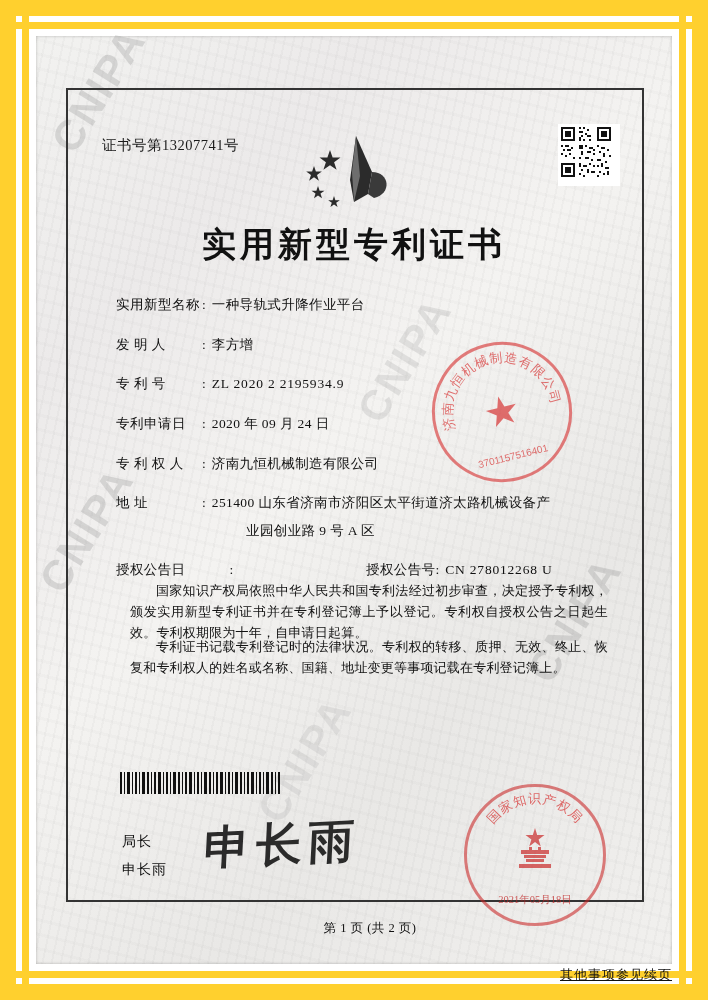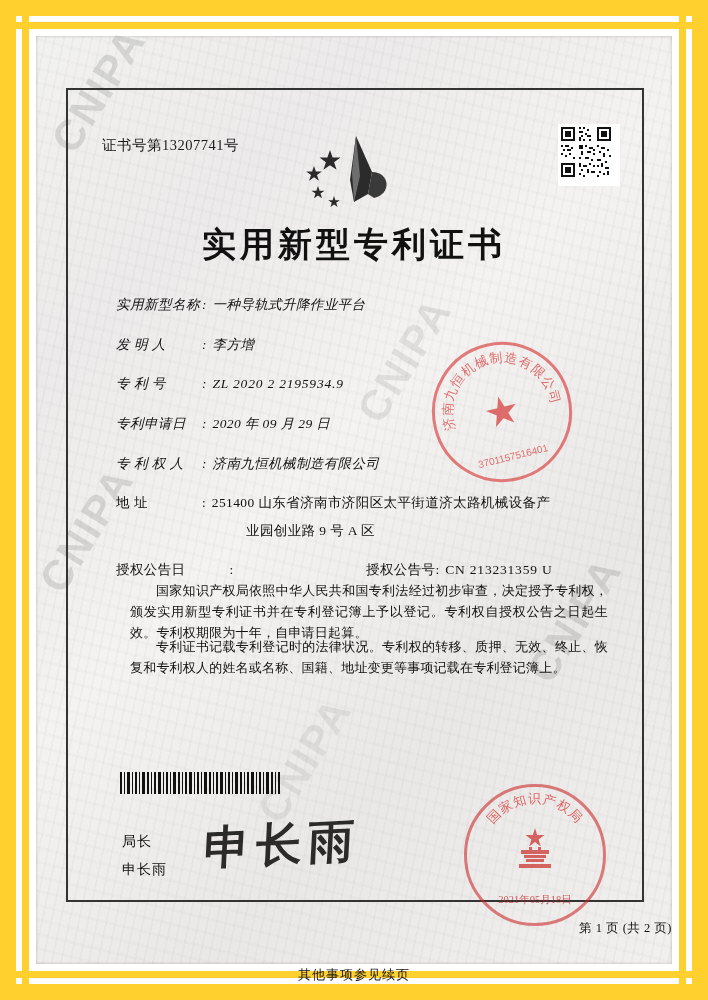--- a/index.html
+++ b/index.html
@@ -144,21 +144,20 @@
     width: 480px;
     color: #111;
     font-size: 13.5px;
     line-height: 1.9;
   }
   .row {
     display: flex;
     align-items: flex-end;
     margin-bottom: 14px;
     white-space: nowrap;
-    font-style: italic;
   }
   .lbl {
     width: 86px;
     flex: 0 0 86px;
     letter-spacing: 0.5px;
   }
   .colon { margin-right: 6px; }
   .val { letter-spacing: 0.4px; }
   .val.mono { font-family: "Liberation Serif", serif; letter-spacing: 0.8px; }
   .addr-wrap { display: block; margin-bottom: 14px; }
@@ -280,34 +279,35 @@
     color: #1b1b1b;
     letter-spacing: 6px;
     transform: rotate(-3deg) skewX(-6deg);
     font-weight: bold;
     opacity: 0.92;
   }
   .page-num {
     position: absolute;
     left: 0; right: 0;
     top: 884px;
-    text-align: right;
+    text-align: center;
     font-size: 12.5px;
     color: #111;
     letter-spacing: 0.5px;
     padding-left: 32px;
   }
   .footer-note {
     position: absolute;
     left: 0; right: 0;
     top: 930px;
-    text-align: center;
+    text-align: right;
     font-size: 13px;
     color: #111;
     letter-spacing: 1px;
+    text-decoration: underline;
   }
 </style>
 </head>
 <body>
 
 <div class="page">
 
   <div class="bar bar-top"></div>
   <div class="bar bar-bottom"></div>
   <div class="bar bar-left"></div>
@@ -431,21 +431,21 @@
         <span class="val">李方增</span>
       </div>
       <div class="row">
         <span class="lbl">专 利 号</span>
         <span class="colon">:</span>
         <span class="val mono">ZL 2020 2 2195934.9</span>
       </div>
       <div class="row">
         <span class="lbl">专利申请日</span>
         <span class="colon">:</span>
-        <span class="val">2020 年 09 月 29 日</span>
+        <span class="val">2020 年 09 月 24 日</span>
       </div>
       <div class="row">
         <span class="lbl">专 利 权 人</span>
         <span class="colon">:</span>
         <span class="val">济南九恒机械制造有限公司</span>
       </div>
 
       <div class="addr-wrap">
         <div class="addr-line1">
           <span class="lbl">地          址</span>
@@ -456,21 +456,21 @@
       </div>
 
       <div class="row-two">
         <span class="grant-left">
           <span class="lbl2">授权公告日</span>
           <span class="colon">:</span>
         </span>
         <span class="grant-right">
           <span class="lbl2">授权公告号</span>
           <span class="colon">:</span>
-          <span class="val mono">CN 213231359 U</span>
+          <span class="val mono">CN 278012268 U</span>
         </span>
       </div>
     </div>
 
     <div class="para para1">国家知识产权局依照中华人民共和国专利法经过初步审查，决定授予专利权，颁发实用新型专利证书并在专利登记簿上予以登记。专利权自授权公告之日起生效。专利权期限为十年，自申请日起算。</div>
     <div class="para para2">专利证书记载专利登记时的法律状况。专利权的转移、质押、无效、终止、恢复和专利权人的姓名或名称、国籍、地址变更等事项记载在专利登记簿上。</div>
 
     <div class="seal-company">
       <div class="seal-arc-text">
         <svg viewBox="0 0 134 134" width="134" height="134">

